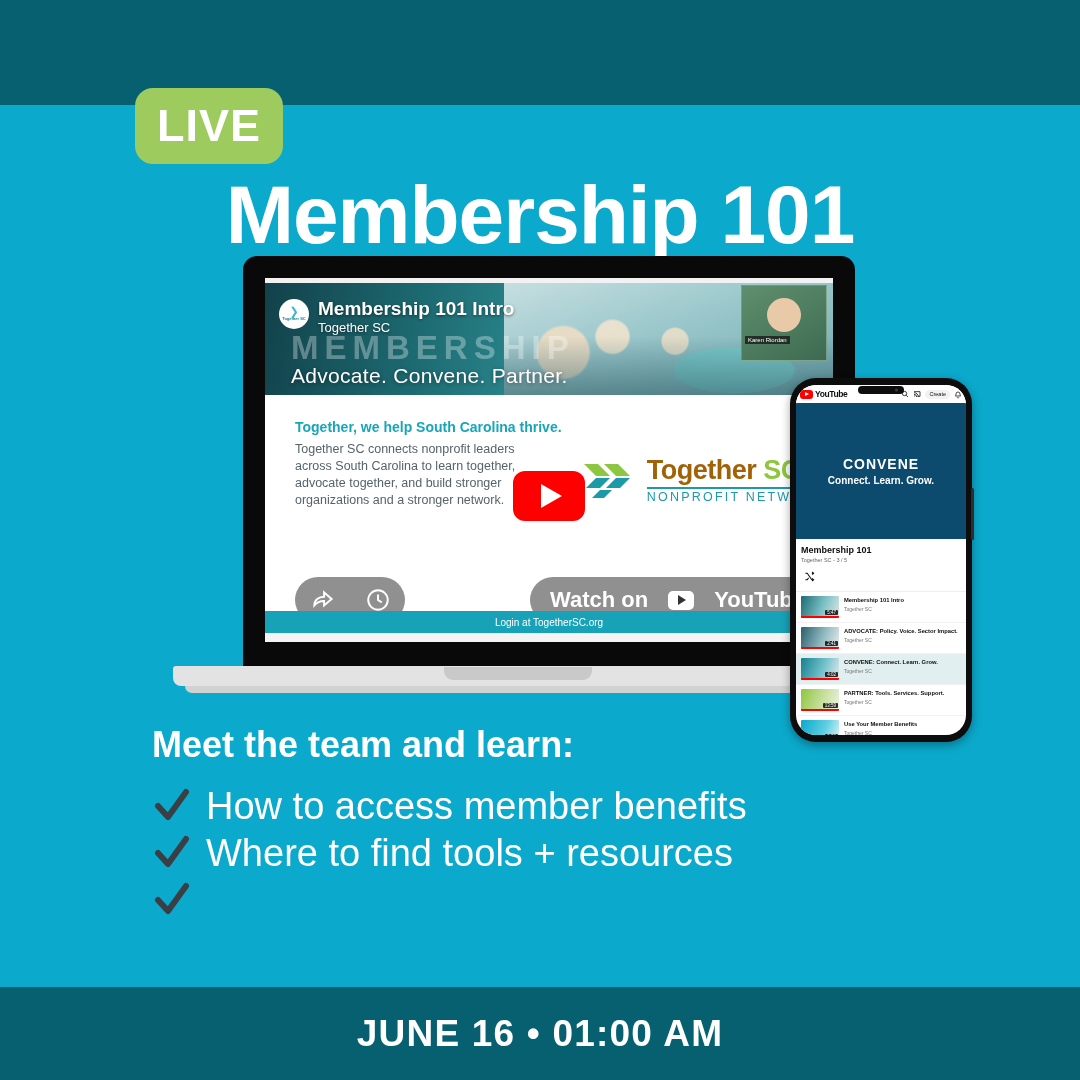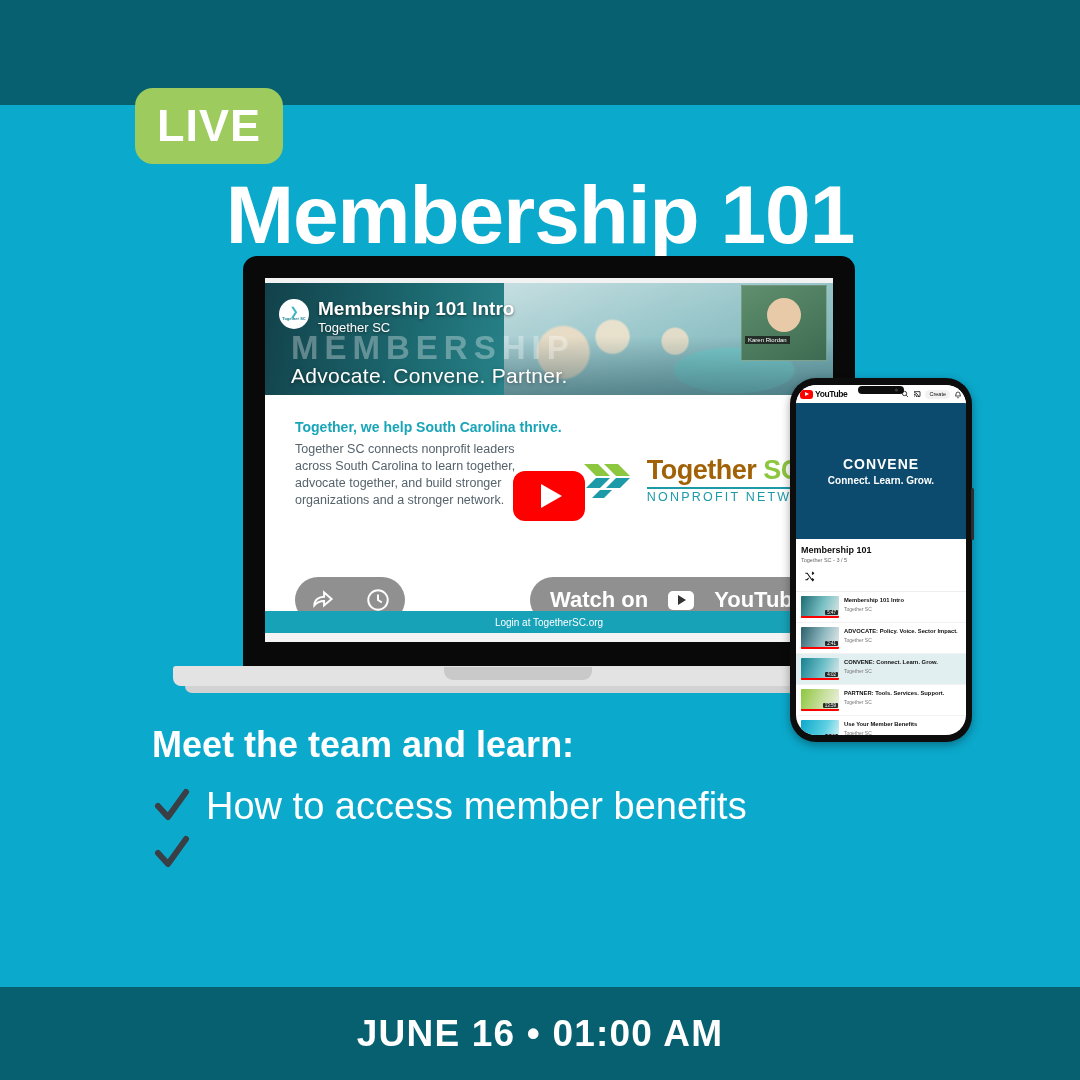--- a/index.html
+++ b/index.html
@@ -499,18 +499,24 @@
   <div class="check-row">
     <svg class="check-mark" viewBox="0 0 40 40" fill="none" stroke="#3A3F45" stroke-width="6" stroke-linecap="round" stroke-linejoin="round">
       <path d="M6 20 L16 31 L34 6"></path>
     </svg>
     <span class="check-text">How to access member benefits</span>
   </div>
   <div class="check-row">
     <svg class="check-mark" viewBox="0 0 40 40" fill="none" stroke="#3A3F45" stroke-width="6" stroke-linecap="round" stroke-linejoin="round">
       <path d="M6 20 L16 31 L34 6"></path>
     </svg>
+    <span class="check-text">Where to find tools + resources</span>
+  </div>
+  <div class="check-row">
+    <svg class="check-mark" viewBox="0 0 40 40" fill="none" stroke="#3A3F45" stroke-width="6" stroke-linecap="round" stroke-linejoin="round">
+      <path d="M6 20 L16 31 L34 6"></path>
+    </svg>
   </div>
 </div>
 
 <div class="band-bottom">
   <span class="footer-text">JUNE 16 • 01:00 AM</span>
 </div>
 
 </body></html>

